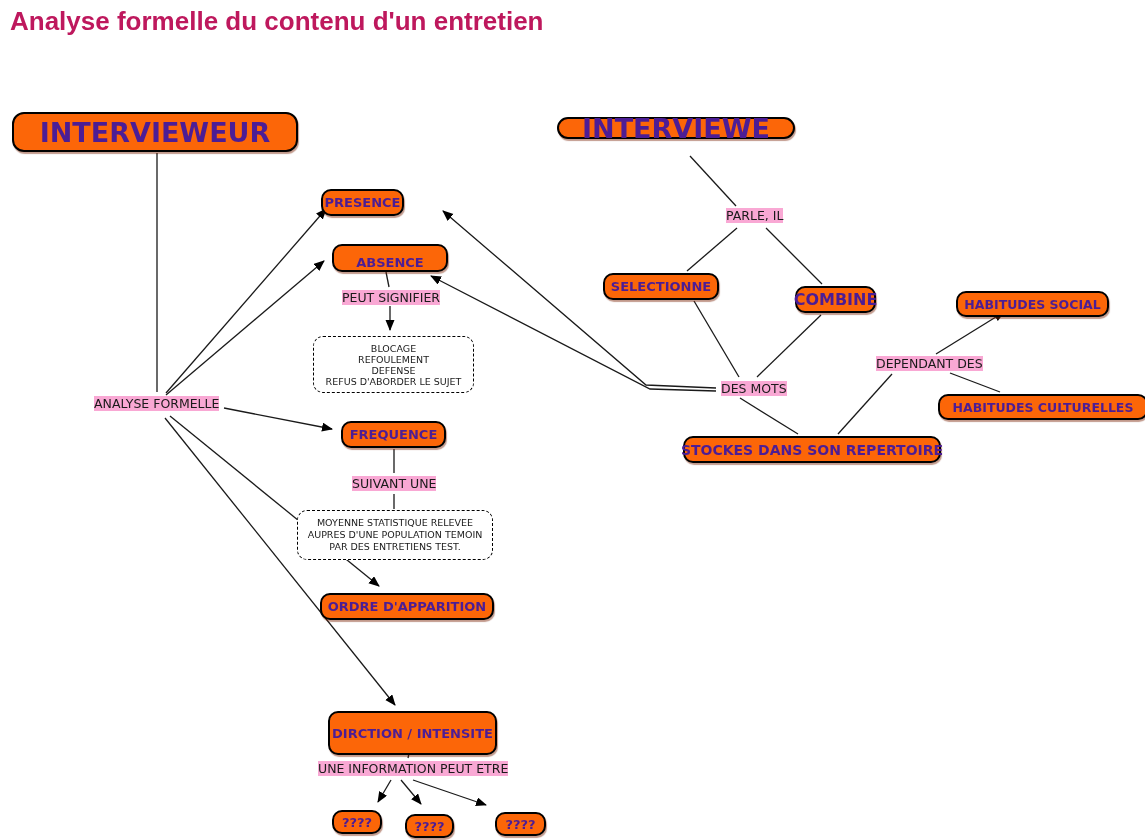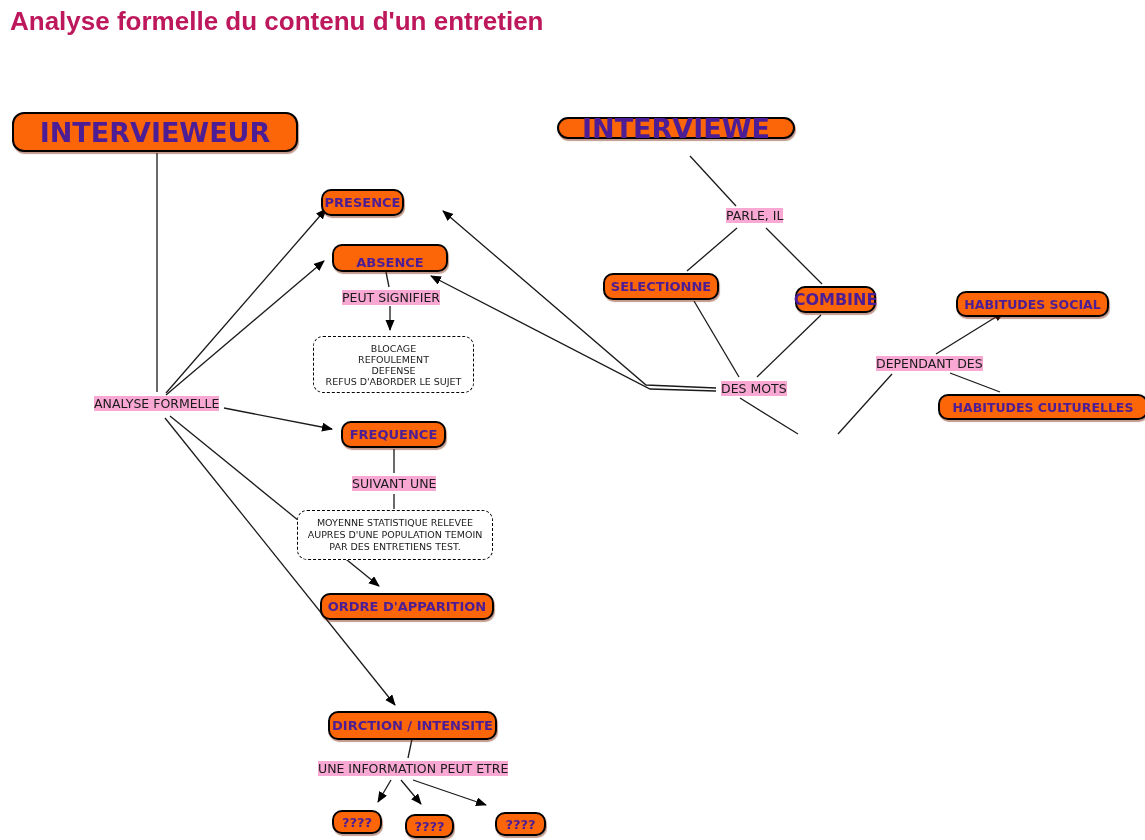--- a/index.html
+++ b/index.html
@@ -113,30 +113,33 @@
   </div>
 
   <div class="node" style="left:956px;top:291px;width:153px;height:26px;font-size:12.5px;">
     <span>HABITUDES SOCIAL</span>
   </div>
 
   <div class="node" style="left:938px;top:394px;width:210px;height:26px;font-size:12.5px;">
     <span>HABITUDES CULTURELLES</span>
   </div>
 
+  <div class="node" style="left:683px;top:436px;width:258px;height:27px;font-size:14px;">
+    <span>STOCKES DANS SON REPERTOIRE</span>
+  </div>
 
   <div class="node" style="left:341px;top:421px;width:105px;height:27px;">
     <span>FREQUENCE</span>
   </div>
 
   <div class="node" style="left:320px;top:593px;width:174px;height:27px;">
     <span>ORDRE D'APPARITION</span>
   </div>
 
-  <div class="node" style="left:328px;top:711px;width:169px;height:29px;">
+  <div class="node" style="left:328px;top:711px;width:169px;height:44px;">
     <span>DIRCTION / INTENSITE</span>
   </div>
 
   <div class="node" style="left:332px;top:810px;width:50px;height:24px;">
     <span>????</span>
   </div>
 
   <div class="node" style="left:405px;top:814px;width:49px;height:24px;">
     <span>????</span>
   </div>

